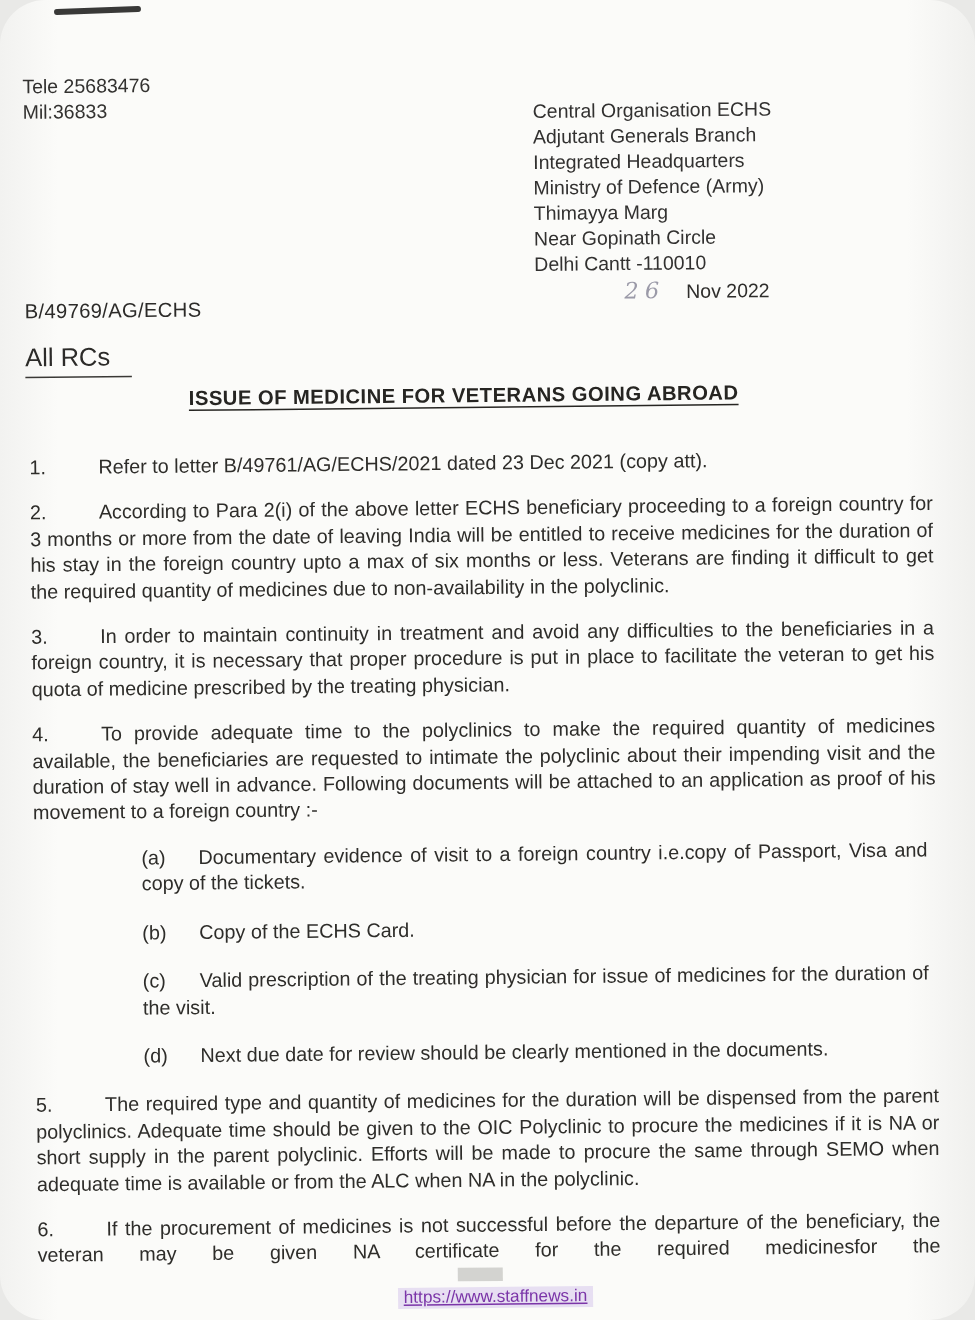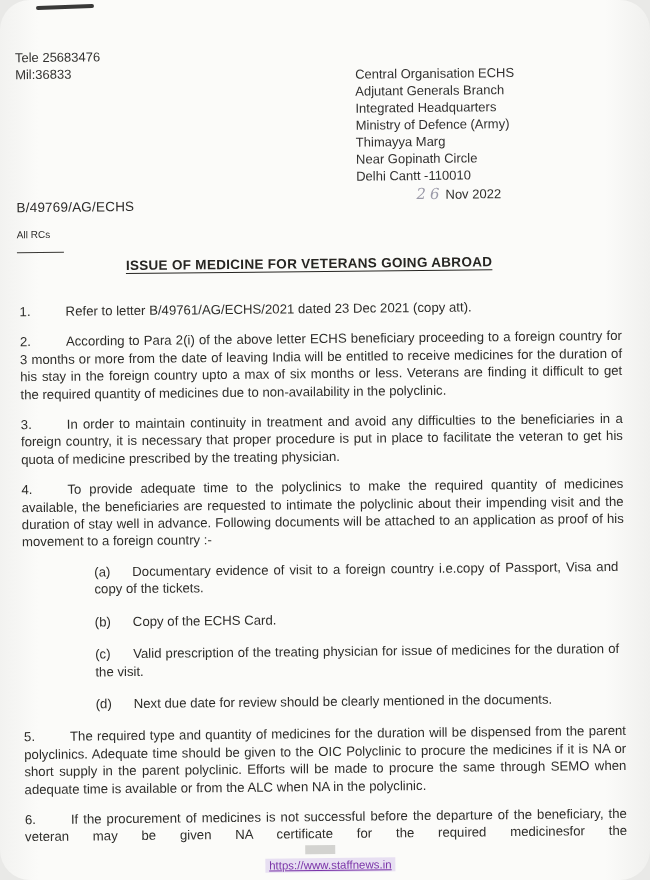--- a/index.html
+++ b/index.html
@@ -45,28 +45,28 @@
   .date-block{
     position:absolute;left:418px;top:186px;
     font-size:13px;
   }
   .hand{
     font-family:"DejaVu Serif", serif;
     font-style:italic;
     font-size:15px;
     color:#9b9aa8;
     letter-spacing:4px;
-    margin-right:2px;
+    margin-right:14px;
   }
   .typed-date{font-size:13px;color:#2e2d2b;}
   .addressee{
     position:absolute;left:18px;top:226px;
-    font-size:10px;
+    font-size:17px;
     border-bottom:1.6px solid #3a3936;
-    padding:0 14px 12px 0;
+    padding:0 14px 2px 0;
   }
   .title{
     position:absolute;left:0;right:30px;top:256px;
     text-align:center;
     font-weight:bold;
     font-size:13.5px;
     letter-spacing:.3px;
     text-decoration:underline;
     text-underline-offset:3px;
     color:#262522;

